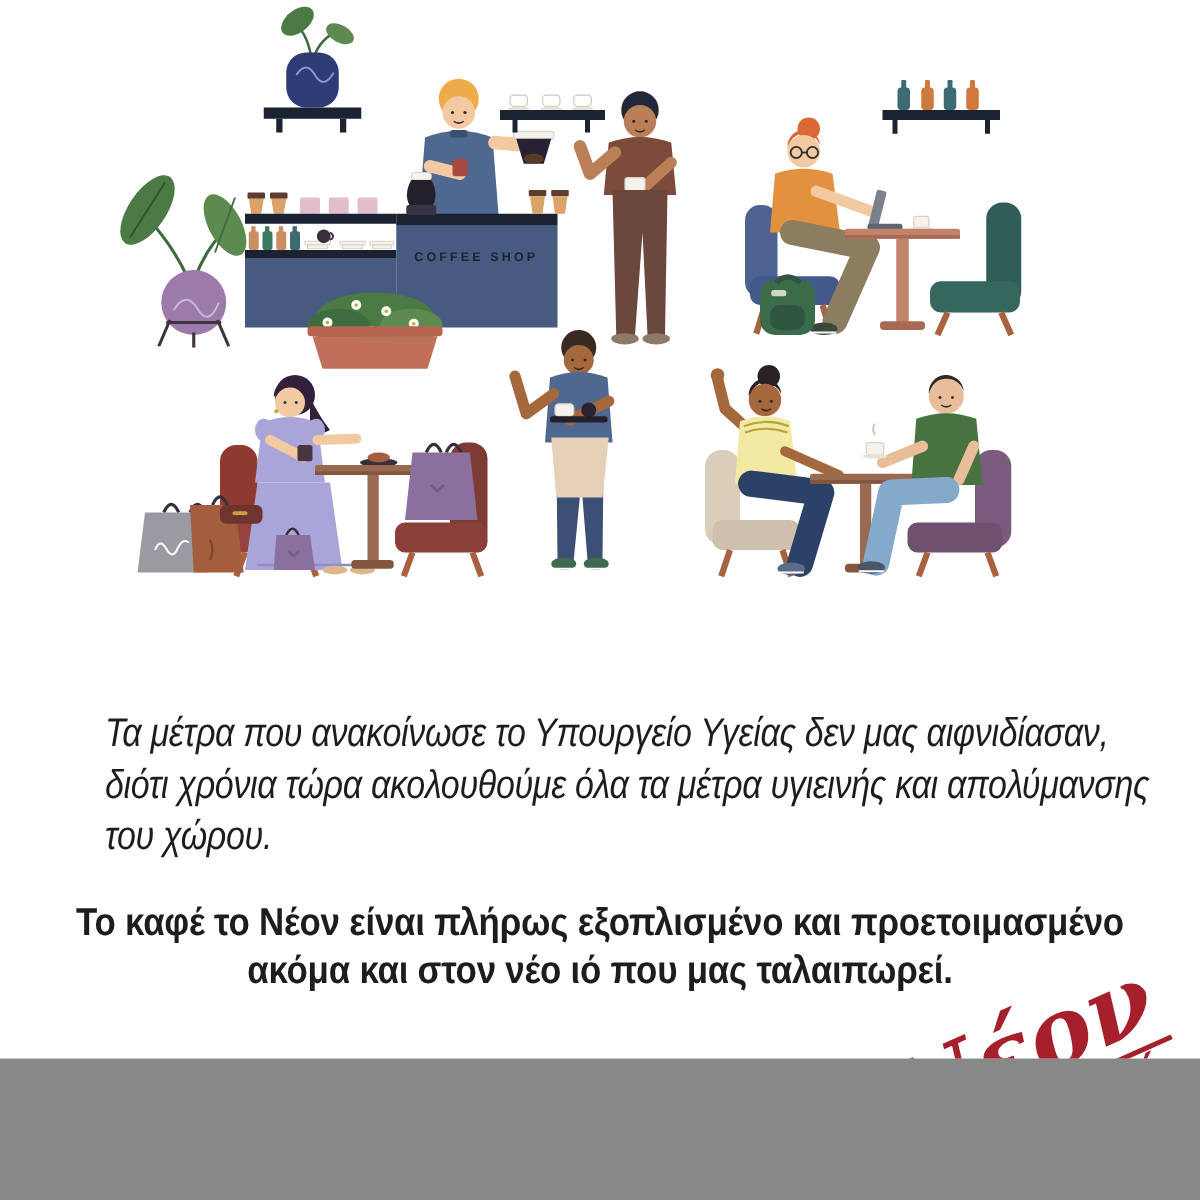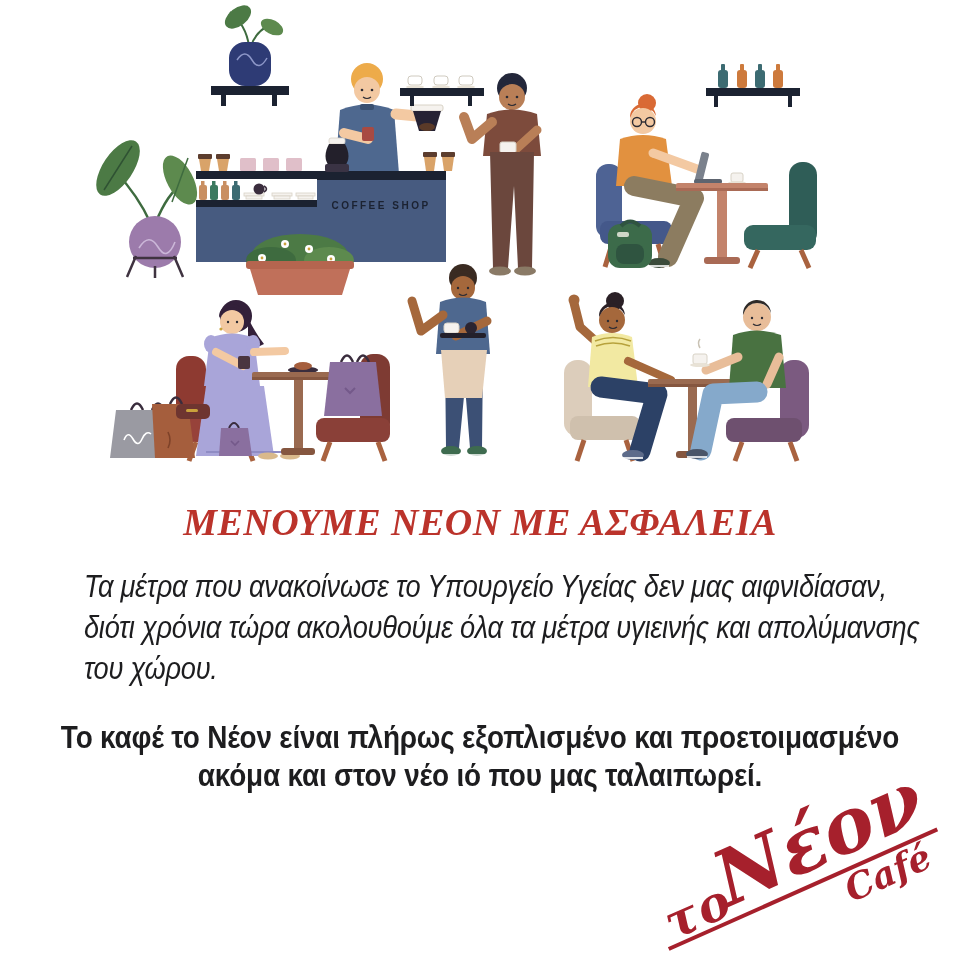--- a/index.html
+++ b/index.html
@@ -1,17 +1,17 @@
 <!DOCTYPE html>
 <html style="--background: #ffffff; --accent-red: #bb332b; --logo-red: #a6202c; --text-dark: #1d1d1f; --counter-blue: #475b80; --navy: #1b2231;"><head>
 <meta charset="utf-8">
 <style>
   html,body{margin:0;padding:0;background:#888;}
   .poster{
-    position:relative;width:960px;height:960px;margin:0 auto;
+    position:relative;width:960px;height:847px;margin:0 auto;
     background:var(--background,#ffffff);overflow:hidden;
     font-family:"Liberation Sans",sans-serif;
   }
   .illustration{position:absolute;left:0;top:0;width:960px;height:490px;}
   .sign-text{
     fill:var(--navy,#1b2231);
     font-family:"Liberation Sans",sans-serif;
     font-weight:bold;font-size:10px;letter-spacing:2.5px;
   }
   .counter-fill{fill:var(--counter-blue,#475b80);}
@@ -380,21 +380,20 @@
         <rect x="693" y="354" width="14" height="10" rx="2" fill="#f5f2ee" stroke="#d8d2c6" stroke-width="1"></rect>
         <ellipse cx="700" cy="365" rx="10" ry="2" fill="#e8e2d6"></ellipse>
         <path d="M700,348 q-3,-5 0,-9" stroke="#c9c2b4" stroke-width="1.5" fill="none"></path>
         <path d="M757,392 L713,394 L701,450" stroke="#85a9cb" stroke-width="21" fill="none" stroke-linecap="round" stroke-linejoin="round"></path>
         <ellipse cx="697" cy="454" rx="11" ry="5" fill="#4a5568"></ellipse>
         <path d="M687,457 h20" stroke="#ffffff" stroke-width="1.6"></path>
       </g>
     </g>
   </svg>
 
-  <h1 class="heading">ΜΕΝΟΥΜΕ ΝΕΟΝ ΜΕ ΑΣΦΑΛΕΙΑ</h1>
 
   <div class="para para-italic">
     <div>Τα μέτρα που ανακοίνωσε το Υπουργείο Υγείας δεν μας αιφνιδίασαν,</div>
     <div>διότι χρόνια τώρα ακολουθούμε όλα τα μέτρα υγιεινής και απολύμανσης</div>
     <div>του χώρου.</div>
   </div>
 
   <div class="para para-bold">
     <div>Το καφέ το Νέον είναι πλήρως εξοπλισμένο και προετοιμασμένο</div>
     <div>ακόμα και στον νέο ιό που μας ταλαιπωρεί.</div>

